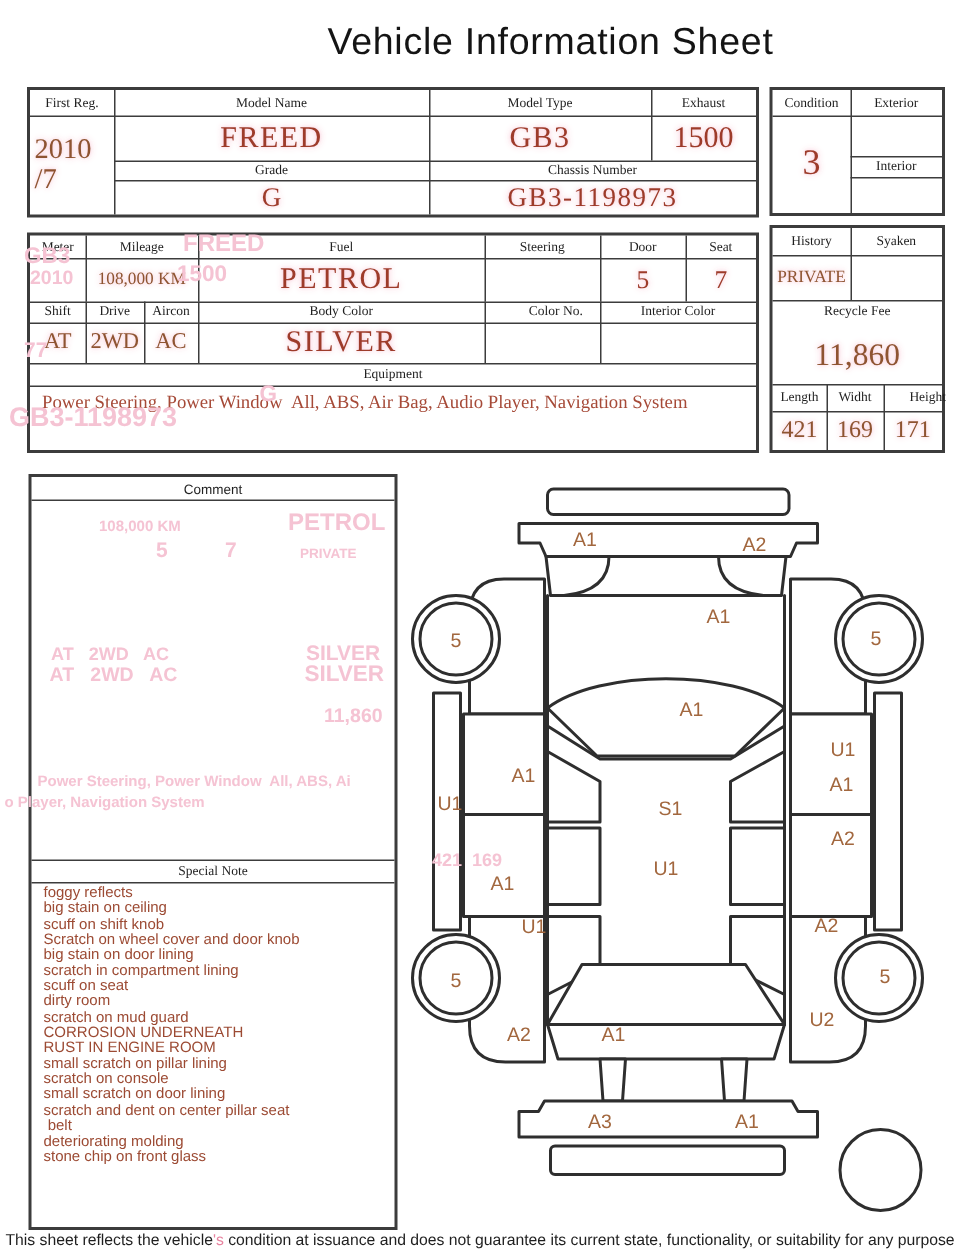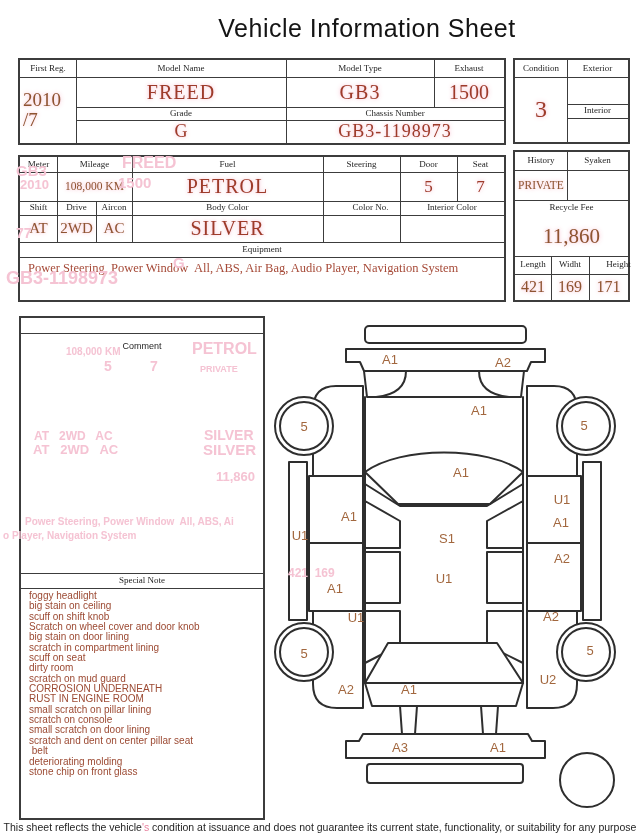--- a/index.html
+++ b/index.html
@@ -9,21 +9,21 @@
          font-size:25px;color:#141414;letter-spacing:0.5px;padding-left:47px;}
   .box{position:absolute;border:2px solid #3c3c3c;background:#ffffff;}
   .c{position:absolute;display:flex;align-items:center;justify-content:center;
      color:#1f1f1f;font-size:9px;white-space:pre;line-height:1.05;font-family:Liberation Serif, serif;}
   .l{position:absolute;background:#3c3c3c;}
   .rv{color:#9d3b2a;text-shadow:0 0 5px rgba(249,193,210,.95),0 0 2px rgba(249,193,210,.6);}
   .bv{color:#8e5431;text-shadow:0 0 5px rgba(249,193,210,.95),0 0 2px rgba(249,193,210,.6);}
   .eq{color:#a64a38;font-size:12.5px;justify-content:flex-start;align-items:flex-start;
       padding:5px 0 0 8px;}
   .cm-h{position:absolute;left:0;top:0;width:100%;height:15px;display:flex;align-items:center;
-        justify-content:center;font-size:9px;color:#1f1f1f;margin-top:20px;}
+        justify-content:center;font-size:9px;color:#1f1f1f;}
   .sn-line{font-size:10px;line-height:10.35px;color:#9c4a33;white-space:pre;}
   #sn-list{position:absolute;left:8px;top:273px;width:230px;}
   .ghost{position:absolute;color:#f5c3d3;font-weight:bold;white-space:pre;
          filter:blur(0.3px);pointer-events:none;}
   #ghost-layer{position:absolute;left:0;top:0;width:640px;height:835px;pointer-events:none;z-index:5;}
   .footer{position:absolute;top:821px;left:0;width:640px;text-align:center;font-size:10.5px;
           color:#1f1f1f;}
   .footer .pk{color:#e8839f;}
   .footer span{white-space:pre;}
   .dlabel{font-family:"Liberation Sans",sans-serif;font-size:13px;fill:#a2673e;text-anchor:middle;}
@@ -139,21 +139,21 @@
     <div class="c bv" style="left:74px;top:122px;width:39px;height:26px;font-size:16px;">171</div>
   </div>
 
   <div class="box" style="left:19px;top:316px;width:242px;height:500px;">
     <div class="cm-h">Comment</div>
     <div class="l" style="left:0;top:15px;width:242px;height:1px;"></div>
     <div class="l" style="left:0;top:255px;width:242px;height:1px;"></div>
     <div class="c" style="left:0;top:256px;width:242px;height:14px;">Special Note</div>
     <div class="l" style="left:0;top:270px;width:242px;height:1px;"></div>
     <div id="sn-list">
-        <div class="sn-line">foggy headlight</div>
+        <div class="sn-line">foggy reflects</div>
         <div class="sn-line">big stain on ceiling</div>
         <div class="sn-line">scuff on shift knob</div>
         <div class="sn-line">Scratch on wheel cover and door knob</div>
         <div class="sn-line">big stain on door lining</div>
         <div class="sn-line">scratch in compartment lining</div>
         <div class="sn-line">scuff on seat</div>
         <div class="sn-line">dirty room</div>
         <div class="sn-line">scratch on mud guard</div>
         <div class="sn-line">CORROSION UNDERNEATH</div>
         <div class="sn-line">RUST IN ENGINE ROOM</div>

